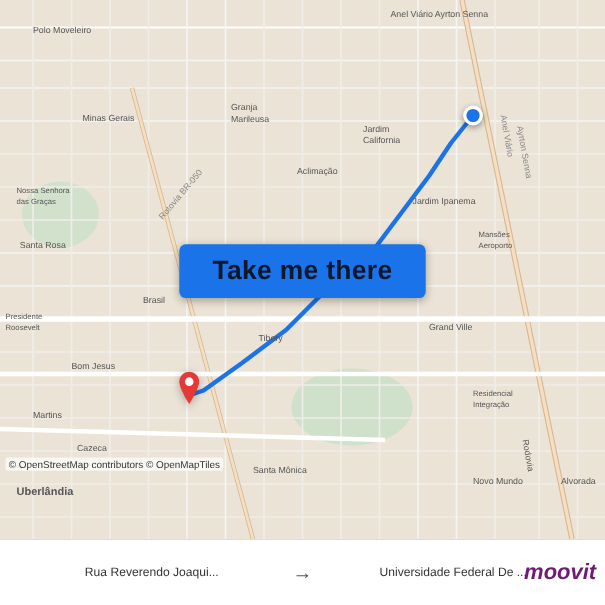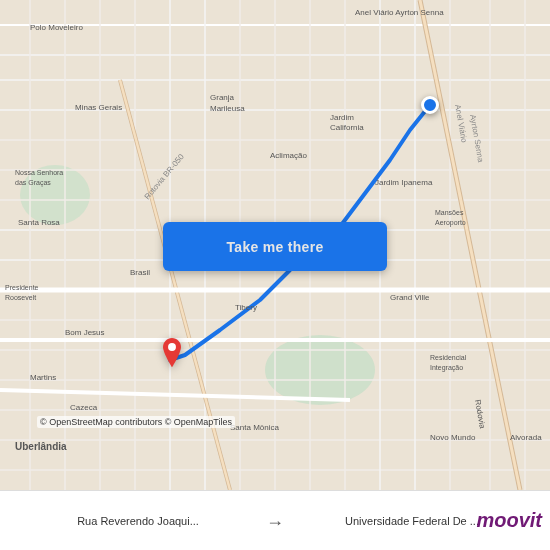--- a/index.html
+++ b/index.html
@@ -21,24 +21,24 @@
     }
 
     
     #take-me-there-btn {
       position: absolute;
       top: 222px;
       left: 163px;
       width: 224px;
       height: 49px;
       background: #1a73e8;
-      color: #e5e5e5;
+      color: #0f172a;
       border: none;
       border-radius: 6px;
-      font-size: 14px;
+      font-size: 24px;
       font-weight: 600;
       cursor: pointer;
       letter-spacing: 0.3px;
       box-shadow: 0 2px 8px rgba(0,0,0,0.3);
       z-index: 10;
     }
 
     
     .blue-dot {
       position: absolute;
@@ -96,21 +96,20 @@
     .osm-attr {
       position: absolute;
       bottom: 62px;
       left: 5px;
       font-size: 9px;
       color: #333;
       background: rgba(255,255,255,0.7);
       padding: 1px 3px;
       border-radius: 2px;
       z-index: 10;
-      margin-left: 32px;
     }
 
     
     .moovit-logo {
       position: absolute;
       bottom: 0;
       right: 0;
       width: 90px;
       height: 60px;
       display: flex;

